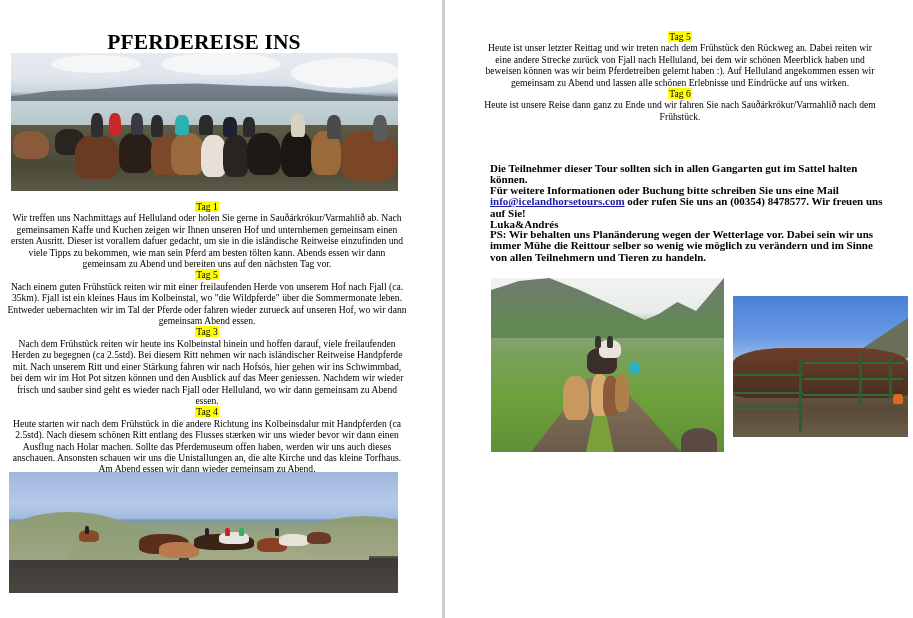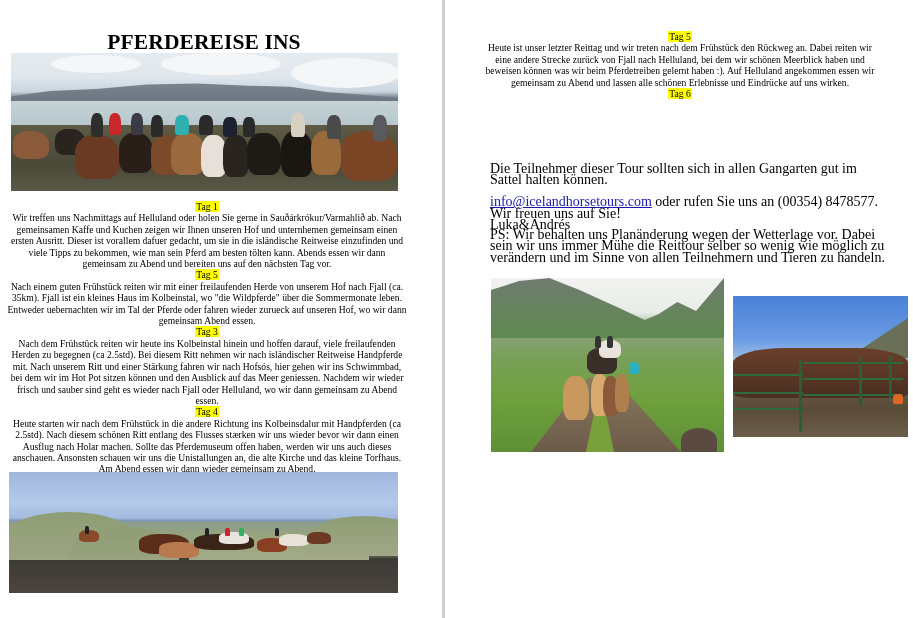--- a/index.html
+++ b/index.html
@@ -56,21 +56,21 @@
   
   .text-block { position:absolute; text-align:center; font-size: 9.6px; line-height: 11.4px; }
   .day-label { display:inline-block; background:#ffff00; padding: 0 1px; font-size: 9.6px; line-height: 11px; }
   .day-section { text-align:center; }
 
   .left-text { left: 6px; top: 201px; width: 402px; }
   .right-text-top { left: 35px; top: 31px; width: 400px; }
 
   .price { position:absolute; left: 35px; top: 129px; width: 400px; text-align:center; font-weight:bold; font-size:9.6px; }
 
-  .info { position:absolute; left: 45px; width: 400px; text-align:left; font-size:14px; line-height:11.4px; }
+  .info { position:absolute; left: 45px; width: 400px; text-align:left; font-size:11px; line-height:11.4px;font-weight:bold; }
   .info-1 { top: 163px; }
   .info-2 { top: 185px; }
   .info-3 { top: 229px; }
 
   .email-link { color: #1a1aa6; text-decoration: underline; text-align: right; }
 </style>
 </head>
 <body>
 
 <div class="left-page">
@@ -154,28 +154,29 @@
 <div class="page-divider"></div>
 
 <div class="right-page">
   <div class="text-block right-text-top">
     <div class="day-section">
       <span class="day-label">Tag 5</span>
       <p>Heute ist unser letzter Reittag und wir treten nach dem Frühstück den Rückweg an. Dabei reiten wir eine andere Strecke zurück von Fjall nach Helluland, bei dem wir schönen Meerblick haben und beweisen können was wir beim Pferdetreiben gelernt haben :). Auf Helluland angekommen essen wir gemeinsam zu Abend und lassen alle schönen Erlebnisse und Eindrücke auf uns wirken.</p>
     </div>
     <div class="day-section">
       <span class="day-label">Tag 6</span>
+      <p>Heute ist unsere Reise dann ganz zu Ende und wir fahren Sie nach Sauðárkrókur/Varmahlið nach dem Frühstück.</p>
     </div>
   </div>
 
 
   <p class="info info-1">Die Teilnehmer dieser Tour sollten sich in allen Gangarten gut im Sattel halten können.</p>
 
   <div class="info info-2">
-    <br>
+    <span>Für weitere Informationen oder Buchung bitte schreiben Sie uns eine Mail</span><br>
     <a class="email-link" title="info@icelandhorsetours.com">info@icelandhorsetours.com</a><span> oder rufen Sie uns an (00354) 8478577. Wir freuen uns auf Sie!</span><br>
     <span>Luka&amp;Andrés</span>
   </div>
 
   <p class="info info-3">PS: Wir behalten uns Planänderung wegen der Wetterlage vor. Dabei sein wir uns immer Mühe die Reittour selber so wenig wie möglich zu verändern und im Sinne von allen Teilnehmern und Tieren zu handeln.</p>
 
   <div class="photo photo-valley" style="left:46px;">
     <div class="mtn"></div>
     <div class="trail"></div>
     <div class="grass-mid"></div>

